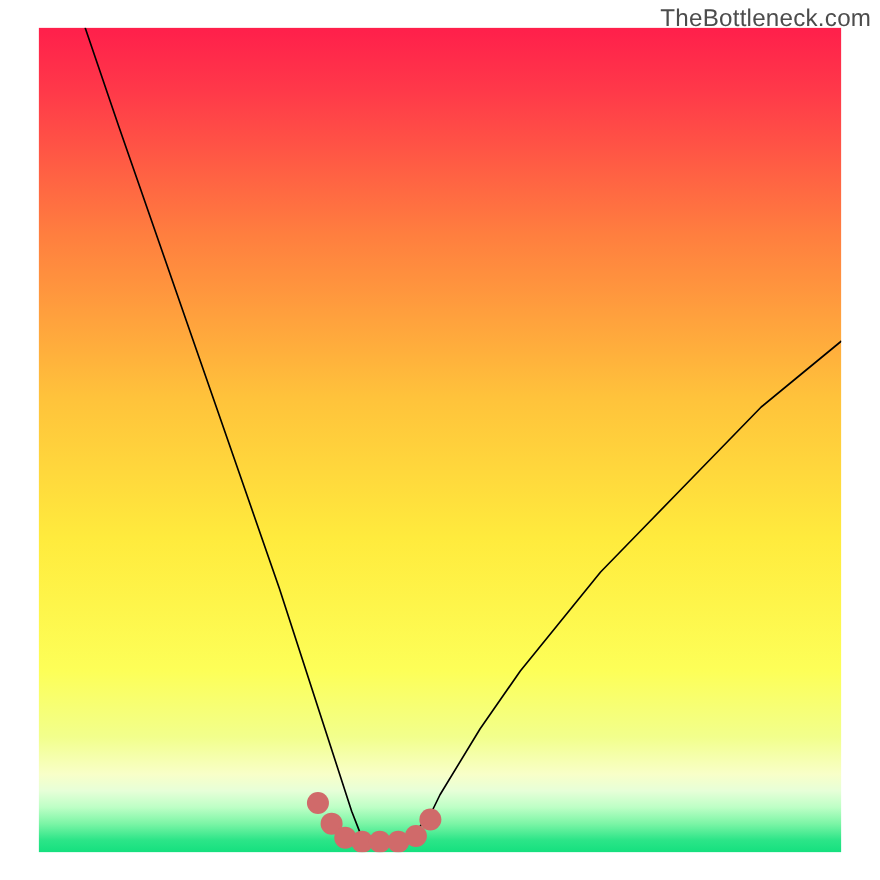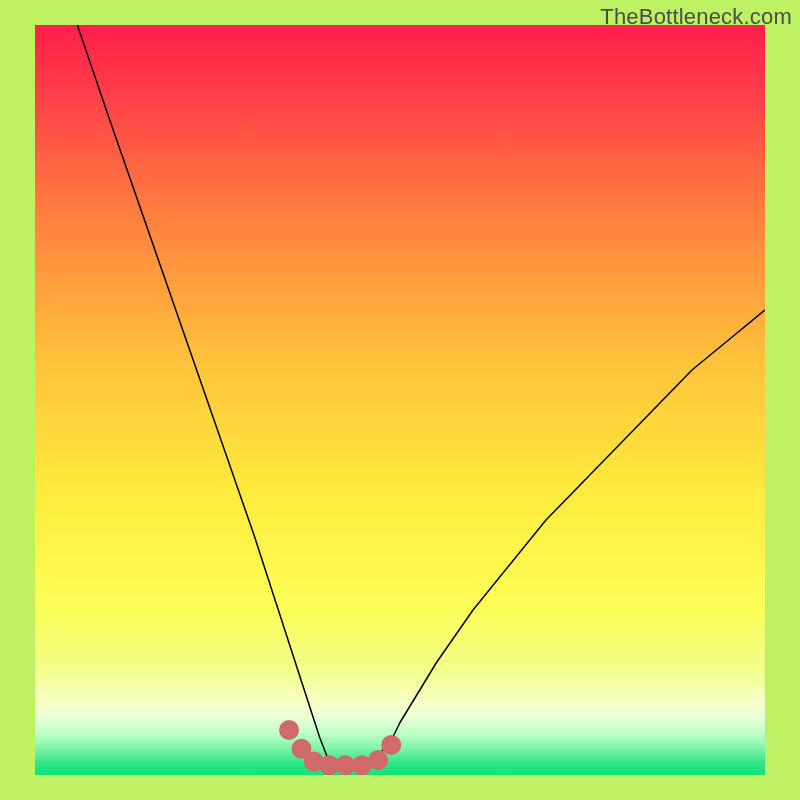--- a/index.html
+++ b/index.html
@@ -8,21 +8,21 @@
     width: 800px;
     height: 800px;
     overflow: hidden;
     background: #000;
     font-family: Arial, Helvetica, sans-serif;
   }
   .frame {
     position: absolute;
     left: 0; top: 0;
     width: 800px; height: 800px;
-    background: #bef264;
+    background: #ffffff;
   }
   .plot {
     position: absolute;
     left: 35px;
     top: 25px;
     width: 730px;
     height: 750px;
     overflow: hidden;
   }
   .watermark {

